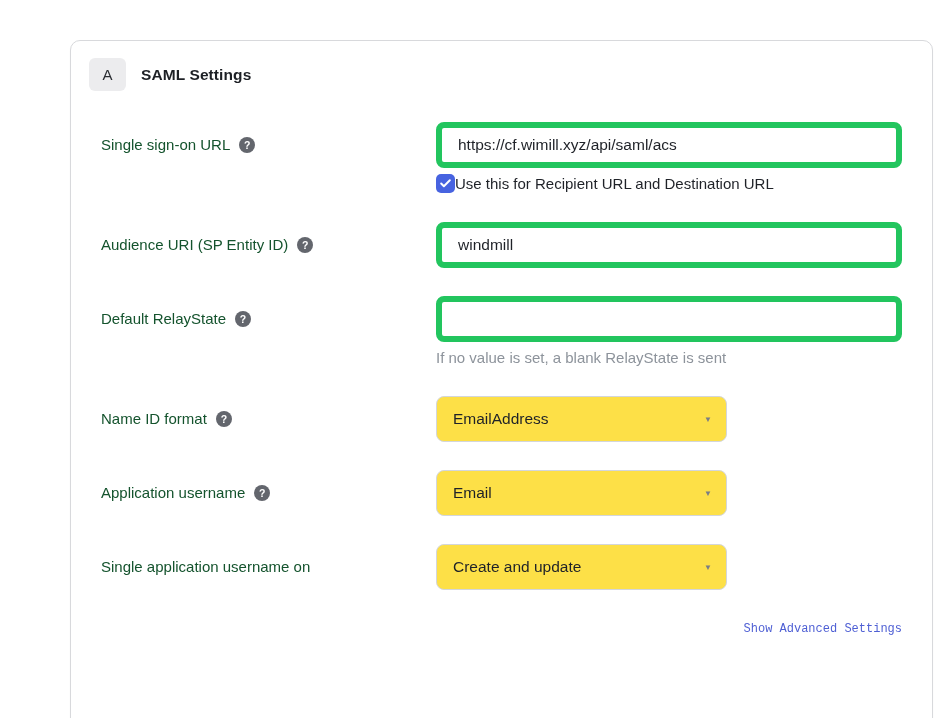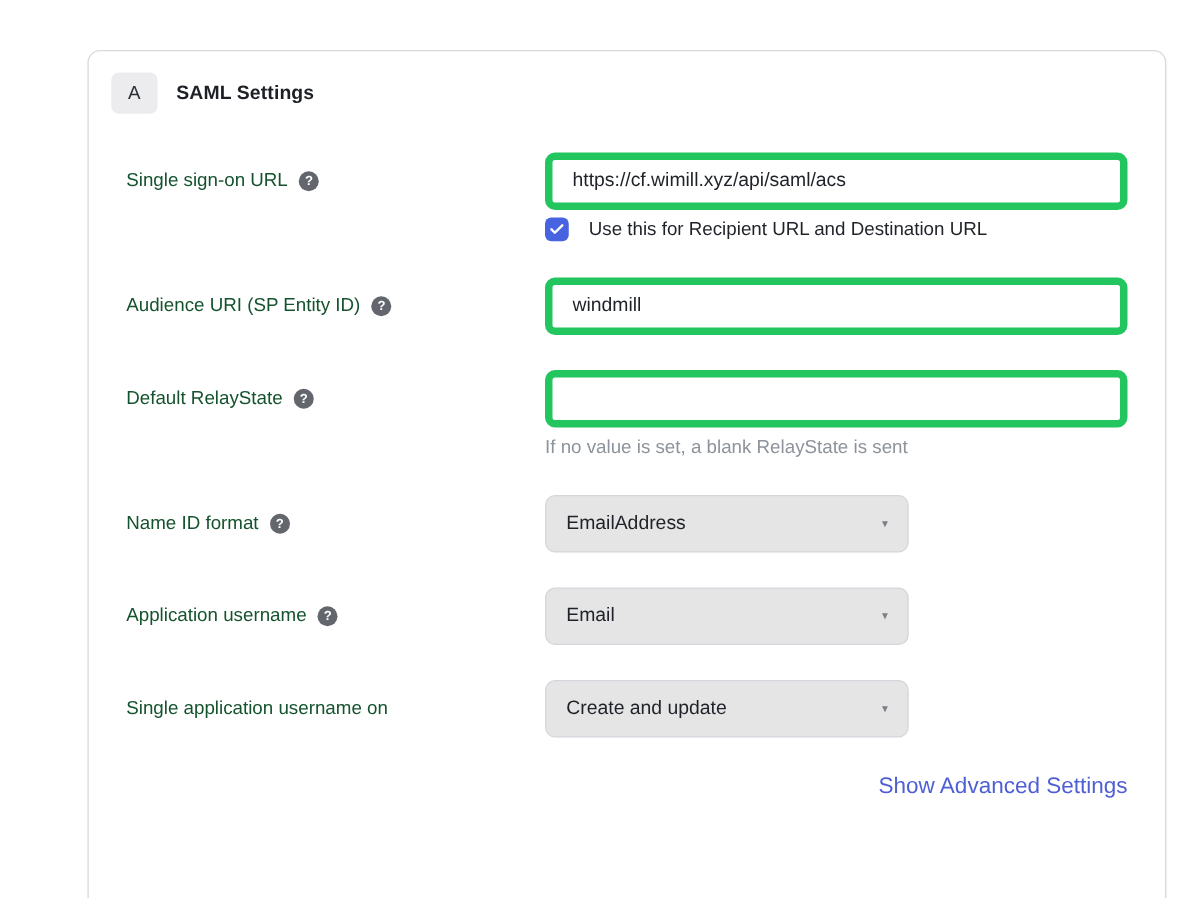--- a/index.html
+++ b/index.html
@@ -93,21 +93,20 @@
     font-size: 15.5px;
     color: #1f2228;
     outline: none;
     background: #ffffff;
   }
   .checkbox-row {
     margin-top: 4px;
     height: 22px;
     display: flex;
     align-items: center;
-    gap: 16px;
   }
   .checkbox {
     width: 19px; height: 19px;
     border-radius: 5px;
     background: var(--accent);
     display: inline-flex;
     align-items: center;
     justify-content: center;
     cursor: pointer;
     flex: 0 0 auto;
@@ -121,21 +120,21 @@
     margin-top: 6px;
     font-size: 15px;
     line-height: 20px;
     color: #8d939b;
   }
   .select-box {
     width: 291px;
     height: 46px;
     border: 1px solid #d3d6db;
     border-radius: 8px;
-    background: #e5e5e5;
+    background: #fde047;
     display: flex;
     align-items: center;
     padding: 0 16px;
     position: relative;
     cursor: pointer;
   }
   .select-value {
     font-size: 15.5px;
     color: #1f2228;
   }
@@ -145,24 +144,25 @@
     top: 50%;
     transform: translateY(-50%);
     font-size: 8px;
     color: #7a7e85;
   }
   .advanced-row {
     margin-top: 19px;
     text-align: right;
   }
   .advanced-link {
-    font-size: 18px;
+    font-size: 12px;
     color: var(--link);
     text-decoration: none;
     cursor: pointer;
+    font-family: Liberation Mono, monospace;
   }
 </style>
 </head>
 <body>
 
 <div class="card">
   <div class="card-header">
     <div class="badge">A</div>
     <h2 class="card-title">SAML Settings</h2>
   </div>

